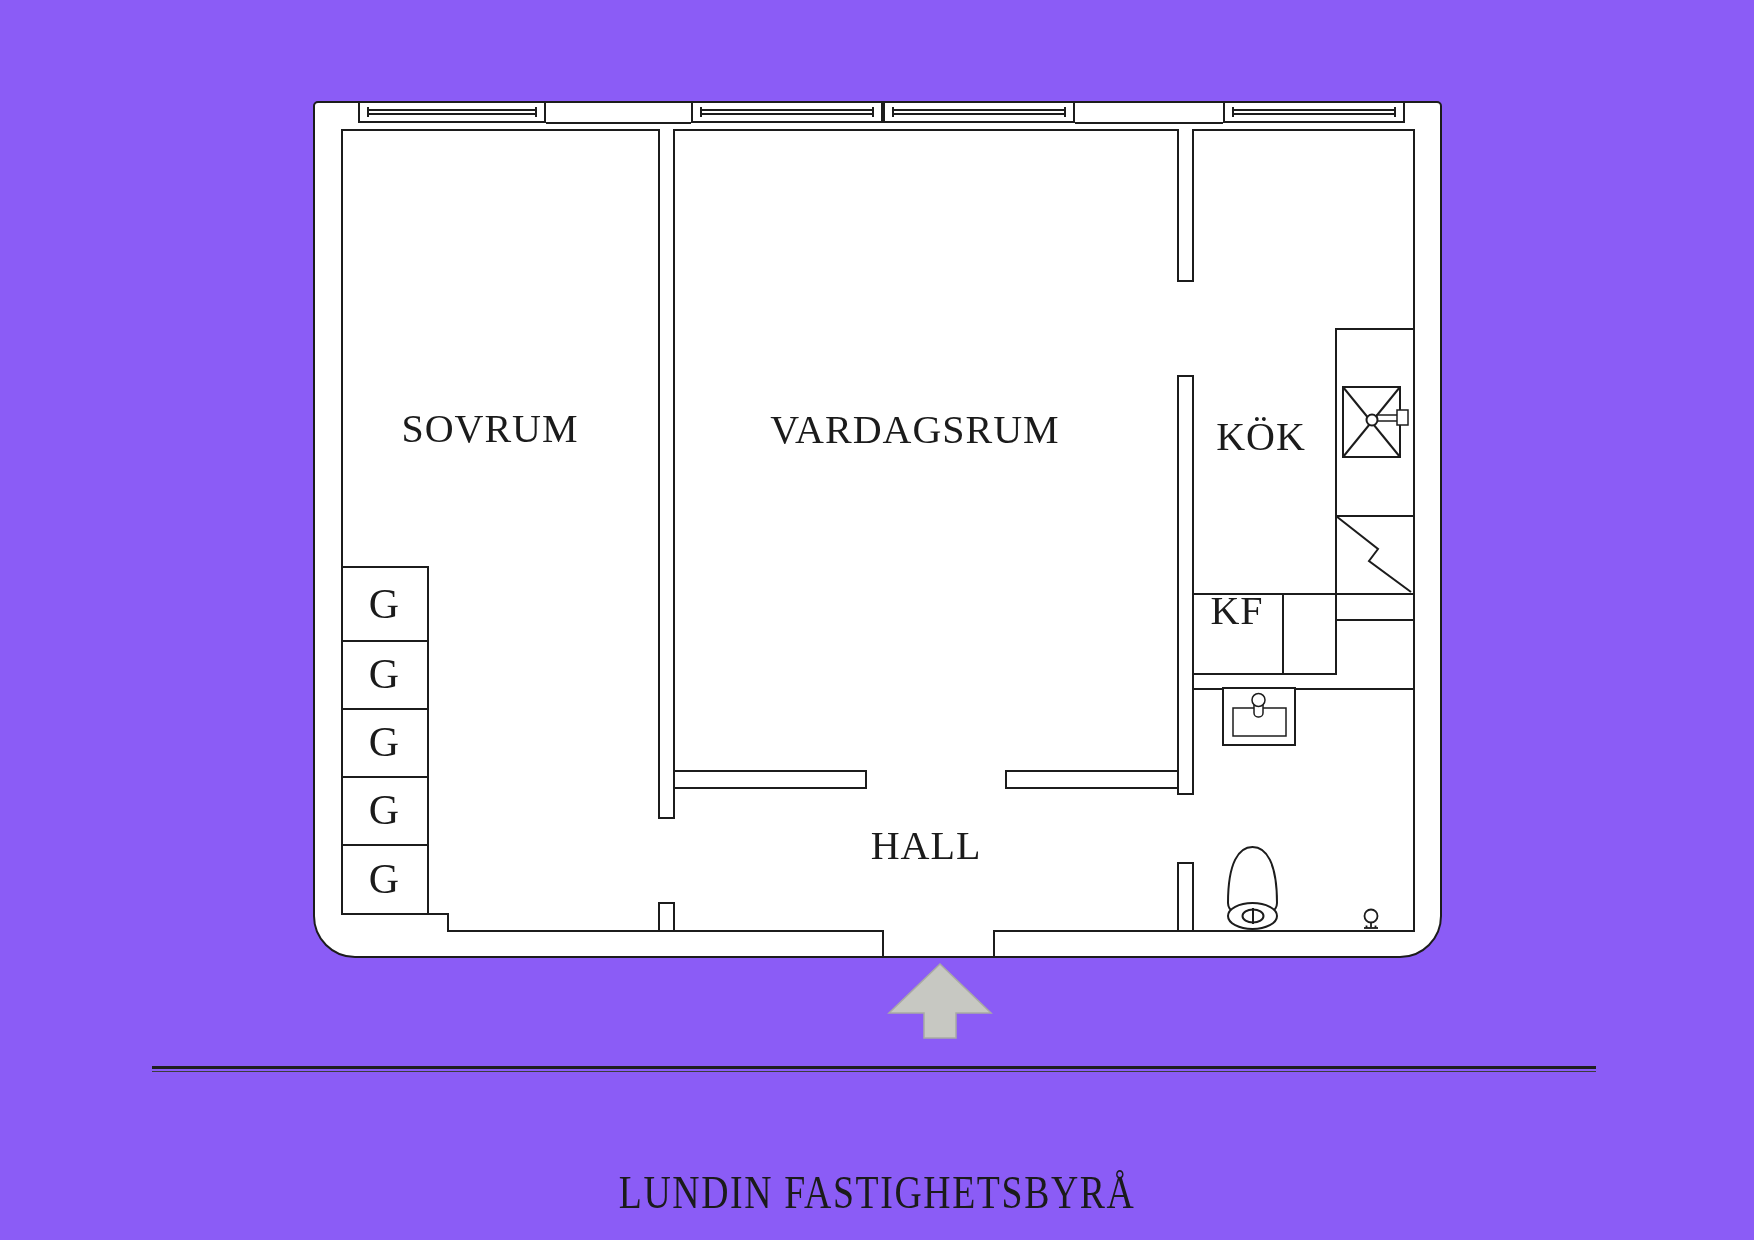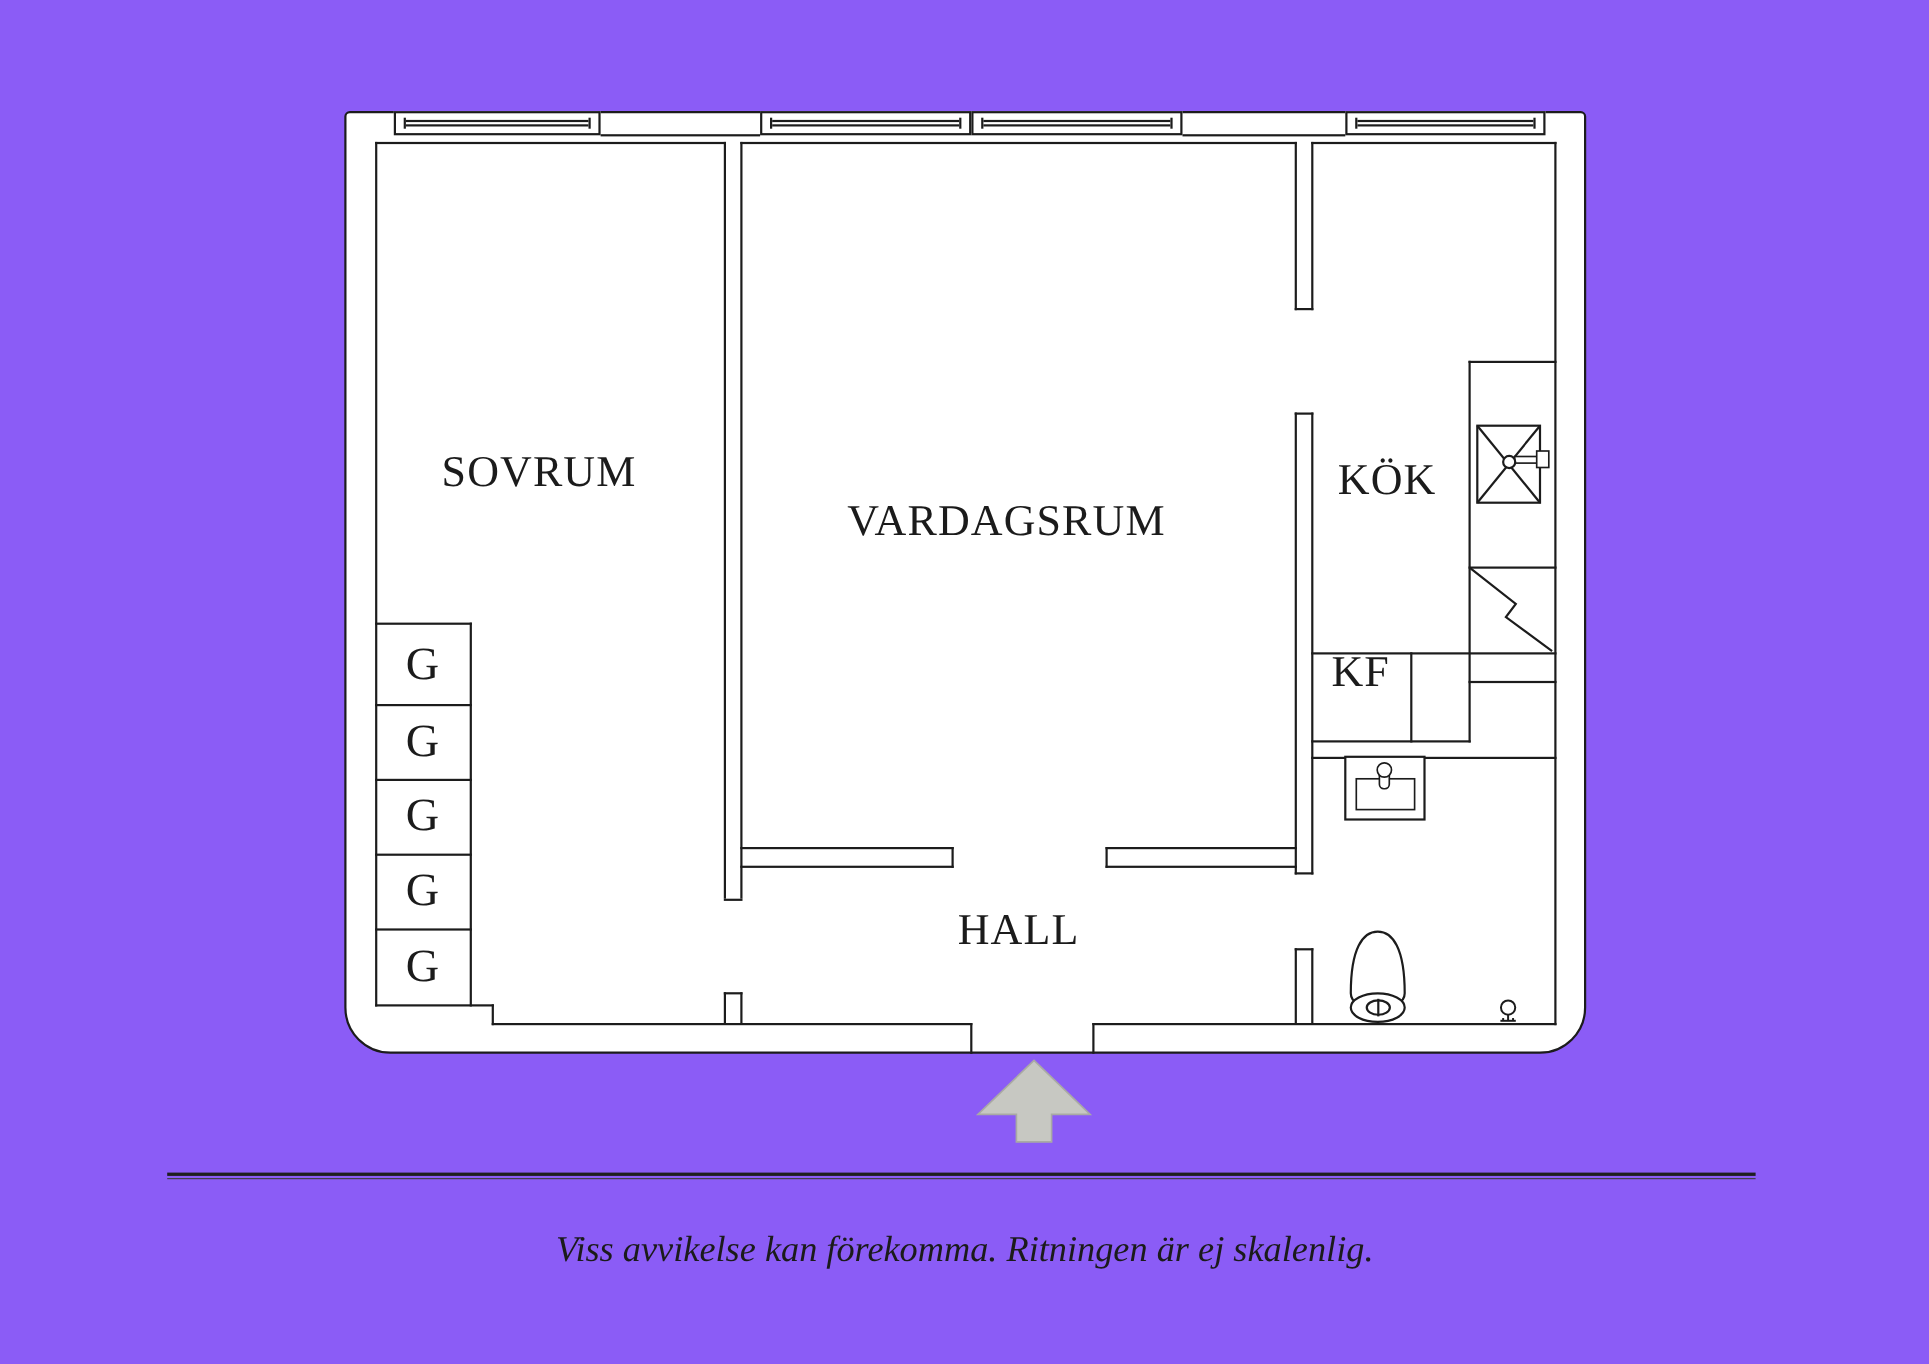--- a/index.html
+++ b/index.html
@@ -158,28 +158,30 @@
       <line x1="1366.5" y1="925.5" x2="1366.5" y2="928"></line>
       <line x1="1375.5" y1="925.5" x2="1375.5" y2="928"></line>
     </g>
 
     <g>
       <polygon points="940,964 991,1013 956,1013 956,1038 924,1038 924,1013 889,1013" fill="#c7c8c2" stroke="#a9aaa4" stroke-width="1.5"></polygon>
     </g>
   </svg>
 
   <div class="rlabel" style="left:490px;top:428px;">SOVRUM</div>
-  <div class="rlabel" style="left:915px;top:429px;margin-top:44px;">VARDAGSRUM</div>
+  <div class="rlabel" style="left:915px;top:429px;">VARDAGSRUM</div>
   <div class="rlabel" style="left:1261px;top:436px;">KÖK</div>
   <div class="rlabel" style="left:926px;top:845px;">HALL</div>
   <div class="rlabel" style="left:1237px;top:610px;">KF</div>
 
   <div class="glabel" style="left:384px;top:604px;">G</div>
   <div class="glabel" style="left:384px;top:674px;">G</div>
   <div class="glabel" style="left:384px;top:742px;">G</div>
   <div class="glabel" style="left:384px;top:810px;">G</div>
   <div class="glabel" style="left:384px;top:879px;">G</div>
 
   <div class="rule-a"></div>
   <div class="rule-b"></div>
-  <div class="foot1">Viss avvikelse kan förekomma. Ritningen är ej skalenlig.</div>
+  <div class="foot2">
+    <span>LUNDIN FASTIGHETSBYRÅ</span>
+  </div>
 
 </div>
 
 </body></html>

